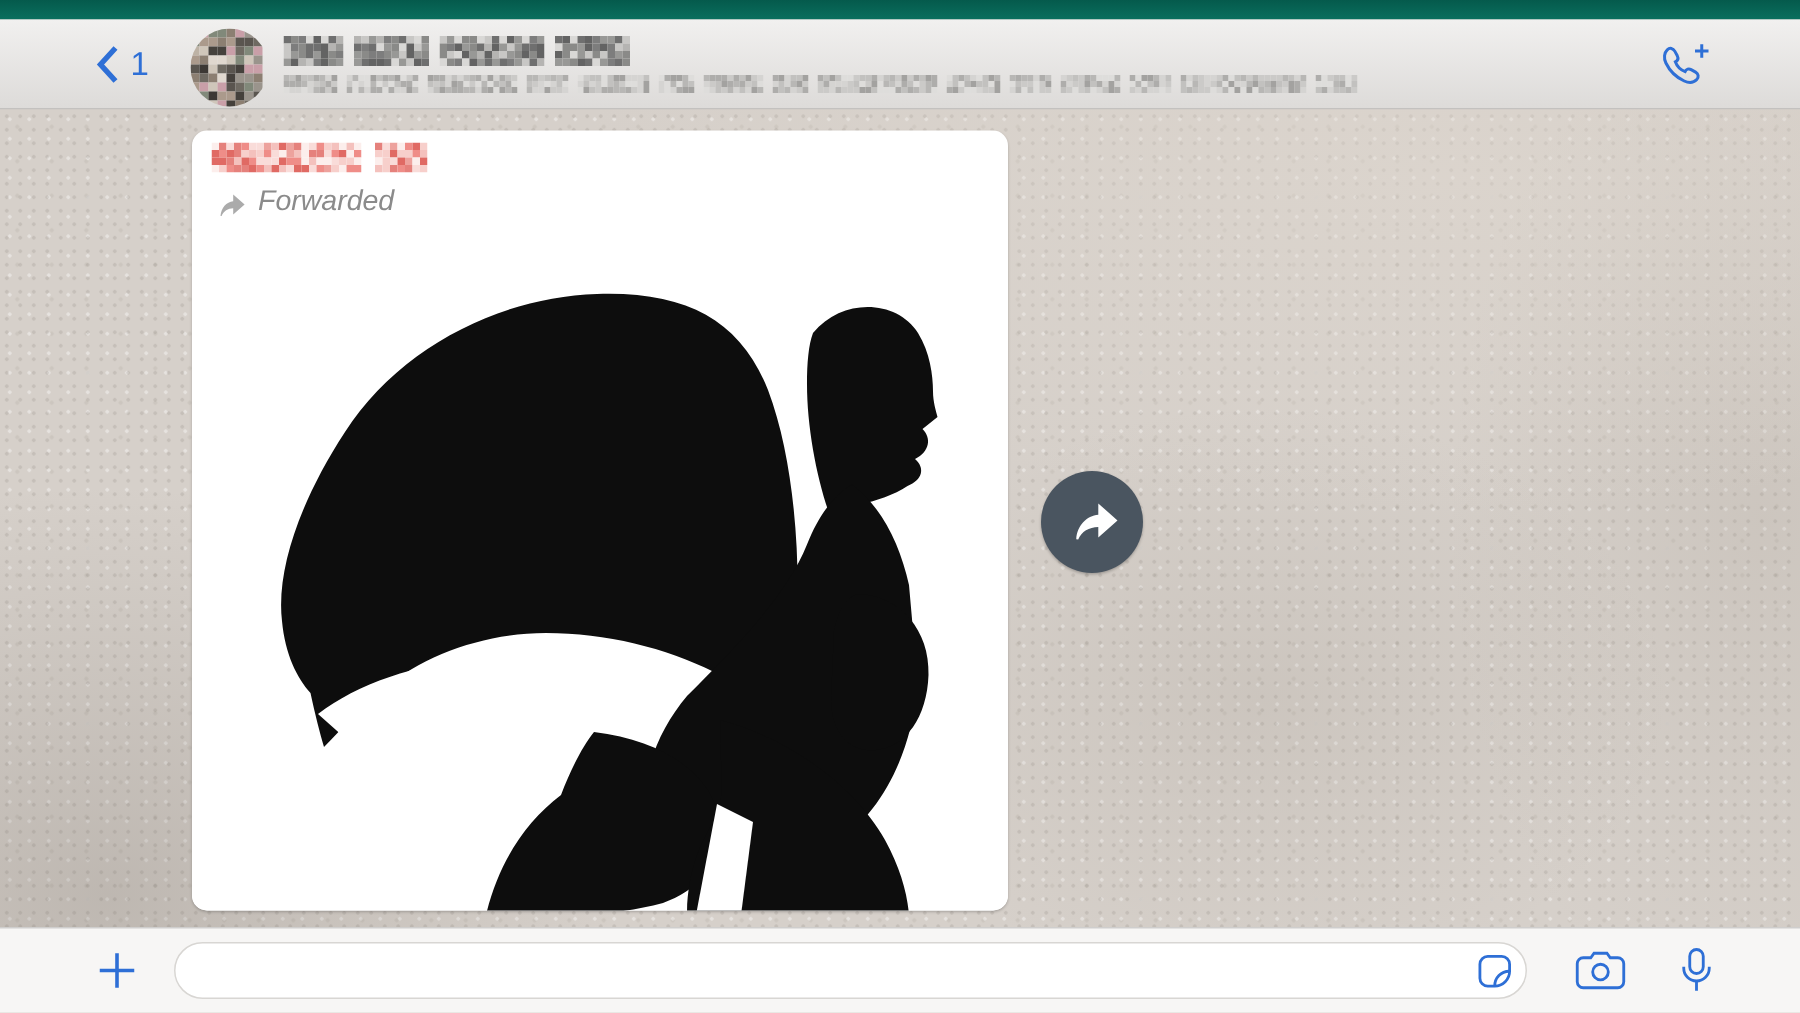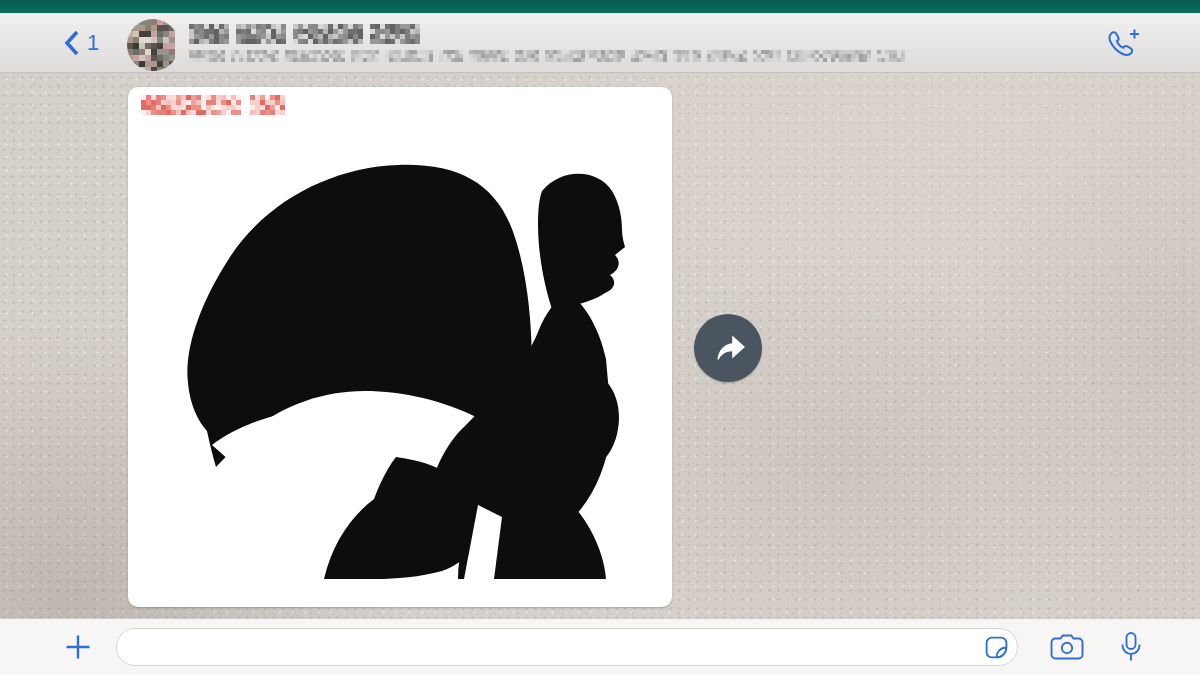--- a/index.html
+++ b/index.html
@@ -959,20 +959,26 @@
             <i style="width: 5px; height: 5px; background: rgb(244, 193, 189);"></i>
             <i style="width: 5px; height: 5px; background: rgb(247, 207, 203);"></i>
             <i style="width: 5px; height: 5px; background: rgb(229, 129, 124);"></i>
             <i style="width: 5px; height: 5px; background: rgb(239, 141, 136);"></i>
             <i style="width: 5px; height: 5px; background: rgb(229, 129, 124);"></i>
             <i style="width: 5px; height: 5px; background: rgb(249, 220, 217);"></i>
             <i style="width: 5px; height: 5px; background: rgb(247, 207, 203);"></i>
           </div>
         </div>
 
+      <div class="fwd-row">
+        <svg width="24" height="20" viewBox="0 0 36 30">
+          <path d="M10.5 28.5 C11 20.5 16.5 14.3 23.2 13.7 L23.2 7.1 L34.6 17 L23.2 27 L23.2 20.8 C18 20.9 13.6 23.6 11.6 28.6 Z" fill="#ababab"></path>
+        </svg>
+        <span class="fwd-label">Forwarded</span>
+      </div>
 
       <svg class="msg-image" width="544" height="452" viewBox="0 0 544 452">
         <rect width="544" height="452" fill="#ffffff"></rect>
         <g fill="#0d0d0d">
 
           <path d="M270 38 C205 40 138 74 102 130 C72 176 56 222 60 256 C62 278 70 294 79 304 C82 318 85 330 88 340 C98 330 112 314 128 301 C156 278 196 264 236 264 C276 264 316 274 348 290 L398 304 C408 252 406 160 384 102 C366 56 330 36 270 38 Z"></path>
 
           <path d="M414 64 C434 40 470 42 484 64 C492 77 494 92 494 103 C494 110 496 116 497 120 L487 128 C493 134 492 143 482 148 C489 154 487 162 477 166 C468 172 456 176 446 178 L424 182 C416 158 410 126 410 98 C410 84 411 72 414 64 Z"></path>
 
           <path d="M440 165 C460 180 472 205 478 232 L484 300 C478 350 458 384 430 404 L380 428 C344 440 310 428 302 396 C298 360 310 330 330 306 C360 276 396 240 410 205 C418 185 428 172 440 165 Z"></path>

